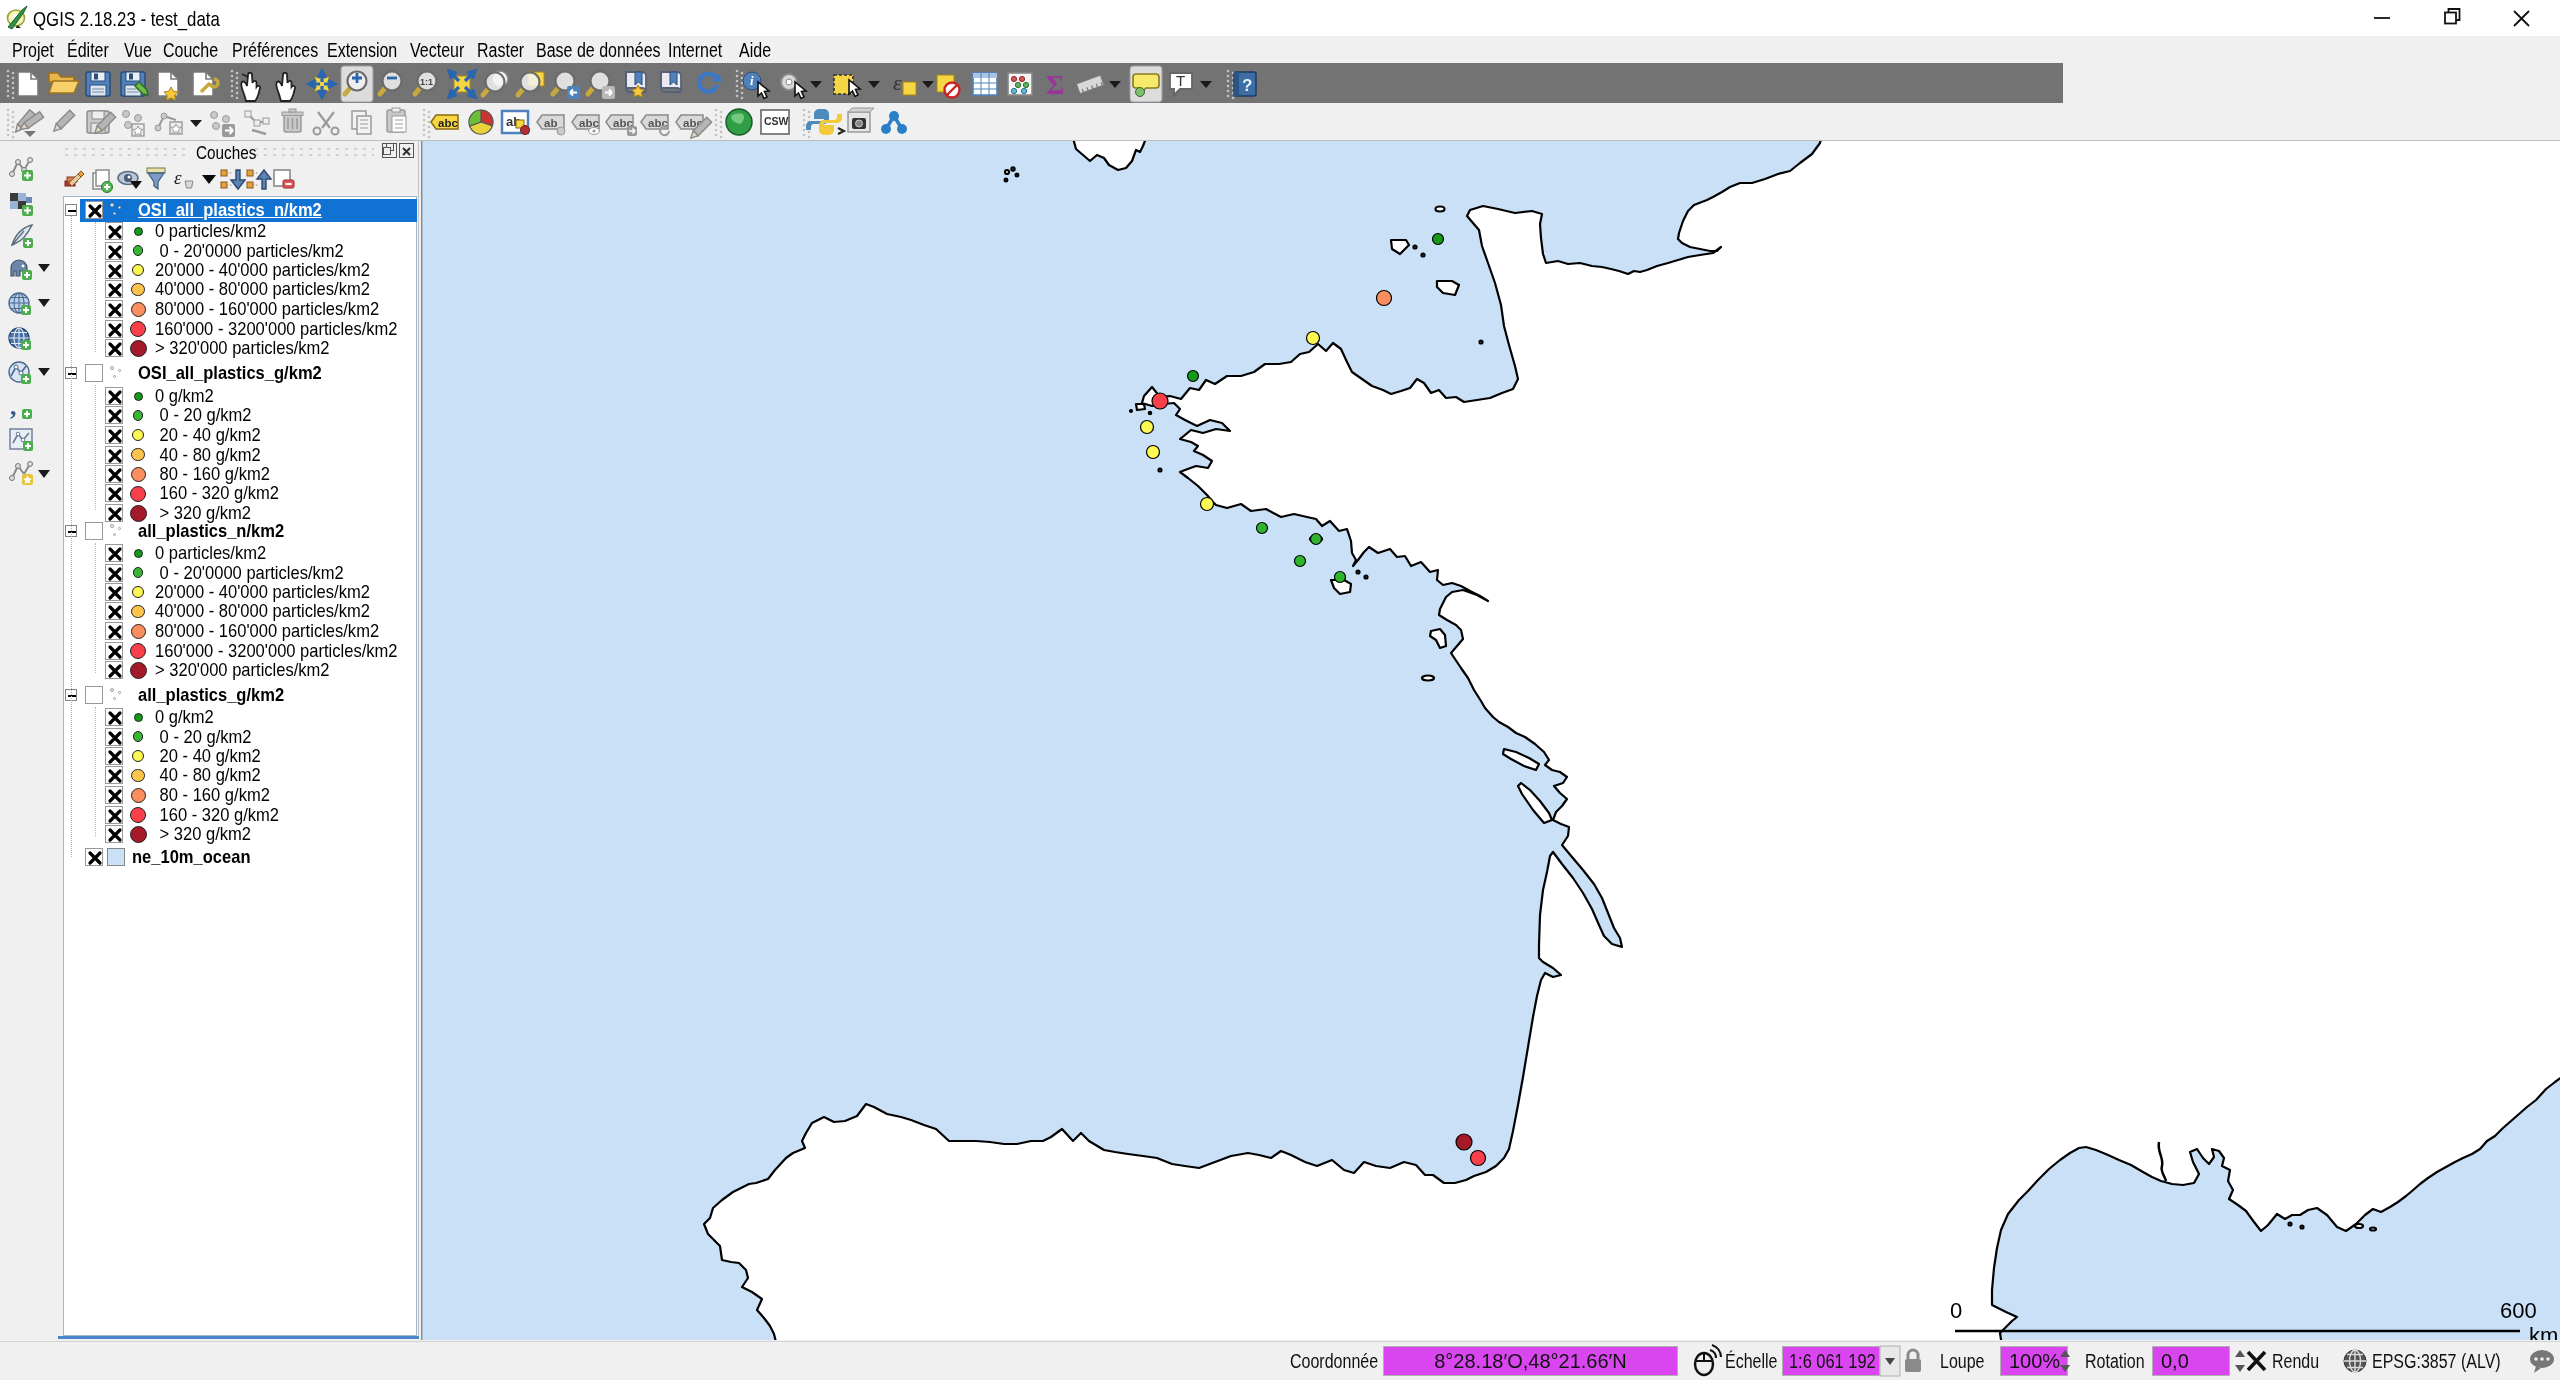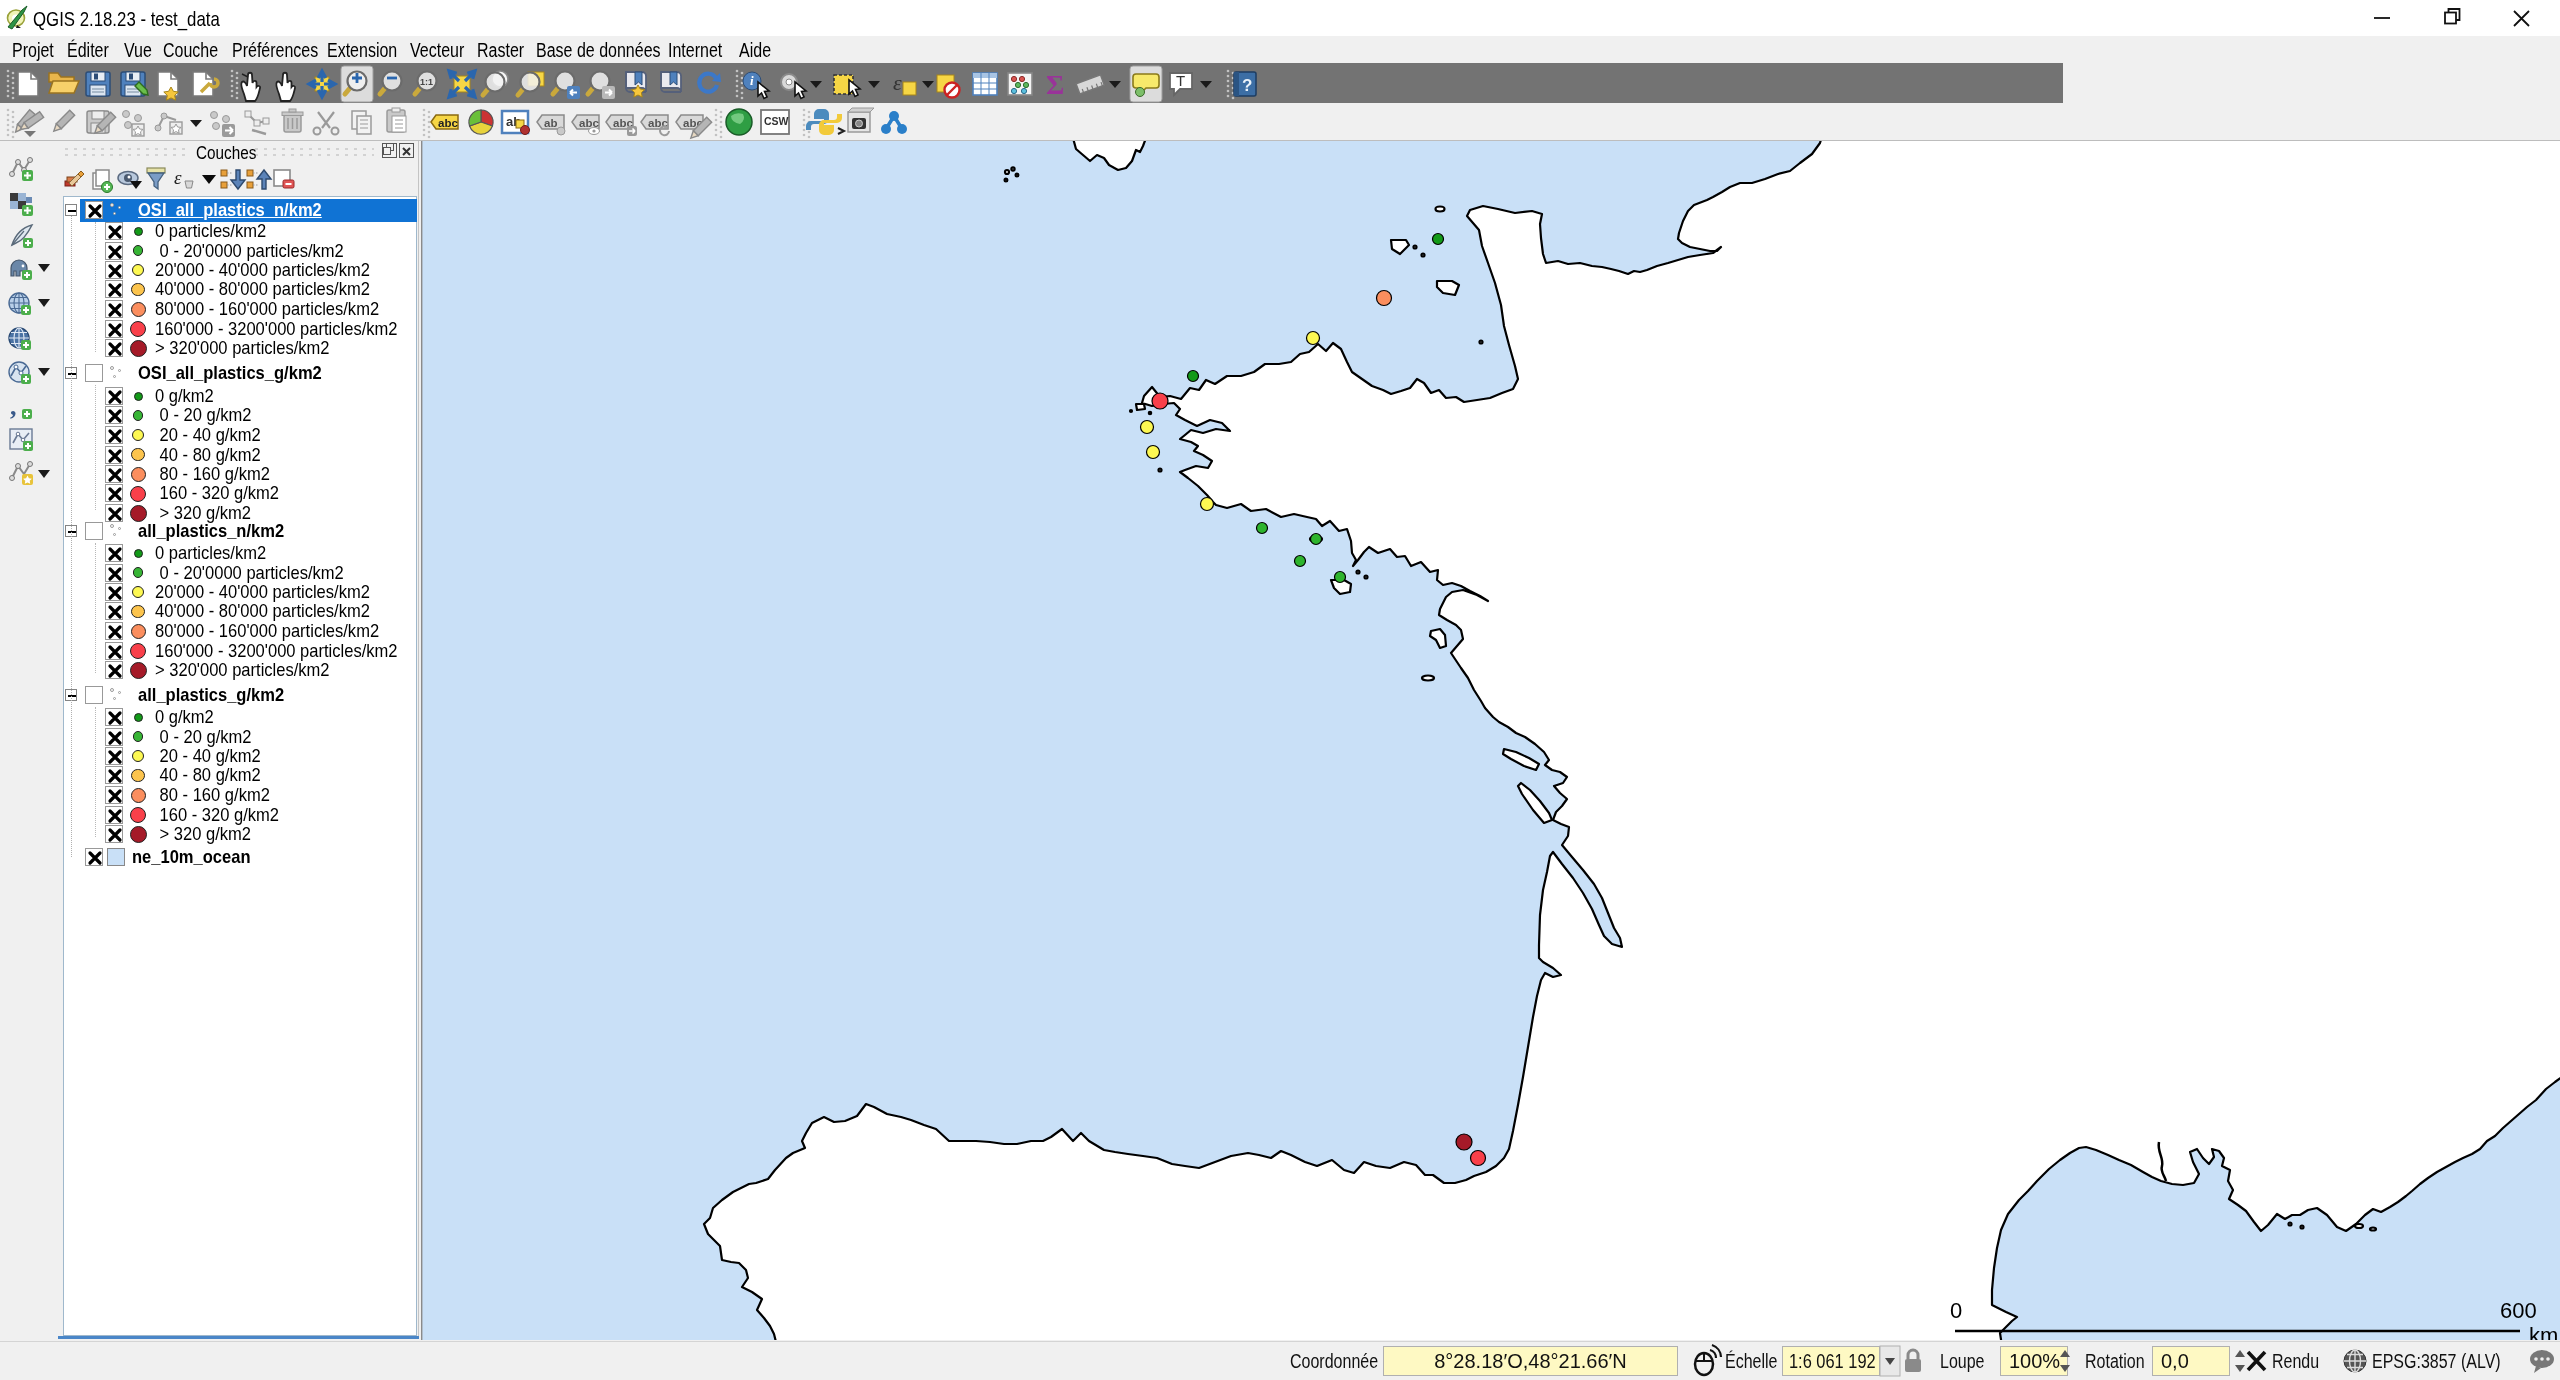--- a/index.html
+++ b/index.html
@@ -11,21 +11,21 @@
 .menuitem { position:absolute; top:3px; font-size:20px; color:#000; }
 #toolbar1 { position:absolute; left:0; top:63px; width:2063px; height:40px; background:#737373; }
 #toolbar2 { position:absolute; left:0; top:103px; width:2560px; height:38px; background:#f0f0f0; border-bottom:1px solid #bdbdbd;}
 #leftdock { position:absolute; left:0; top:141px; width:58px; height:1198px; background:#f0f0f0; }
 #layerpanel { position:absolute; left:58px; top:141px; width:361px; height:1198px; background:#f0f0f0; border-right:1px solid #c4c4c4;}
 #paneltitle { position:absolute; left:58px; top:141px; width:356px; height:24px; }
 #treearea { position:absolute; left:63px; top:196px; width:354px; height:1140px; background:#ffffff; border:1px solid #9fb8cc; }
 #mapsvg { position:absolute; left:421px; top:141px; }
 #statusbar { position:absolute; left:0; top:1341px; width:2560px; height:39px; background:#f0f0f0; border-top:1px solid #d4d4d4; }
 .sblabel { position:absolute; top:8px; font-size:20px; color:#111; }
-.sbfield { position:absolute; top:4px; height:30px; background:#fef9c3; border:1px solid #b0b0b0; font-size:20px; color:#111; }
+.sbfield { position:absolute; top:4px; height:30px; background:#d946ef; border:1px solid #b0b0b0; font-size:20px; color:#111; }
 .row-label { position:absolute; font-size:19px; color:#000; white-space:nowrap; transform:scaleX(0.87); transform-origin:0 0; }
 .grp-label { position:absolute; font-size:19px; font-weight:bold; color:#000; white-space:nowrap; transform:scaleX(0.87); transform-origin:0 0; }
 .cbx { position:absolute; width:18px; height:18px; background:#fff; border:1px solid #999; }
 .cbx svg { position:absolute; left:1px; top:1px; }
 .circ { position:absolute; border:1.5px solid #222; border-radius:50%; }
 .exp { position:absolute; width:12px; height:12px; background:#fff; border:1px solid #848484; }
 .exp::after { content:""; position:absolute; left:2px; top:5px; width:8px; height:2px; background:#000; }
 .menuitem, .sblabel, #titletext { transform:scaleX(0.8); transform-origin:0 0; }
 .dots { position:absolute; width:18px; height:18px; }
 .dots i { position:absolute; border:1px solid #9a9a9a; background:#fff; border-radius:50%; }

